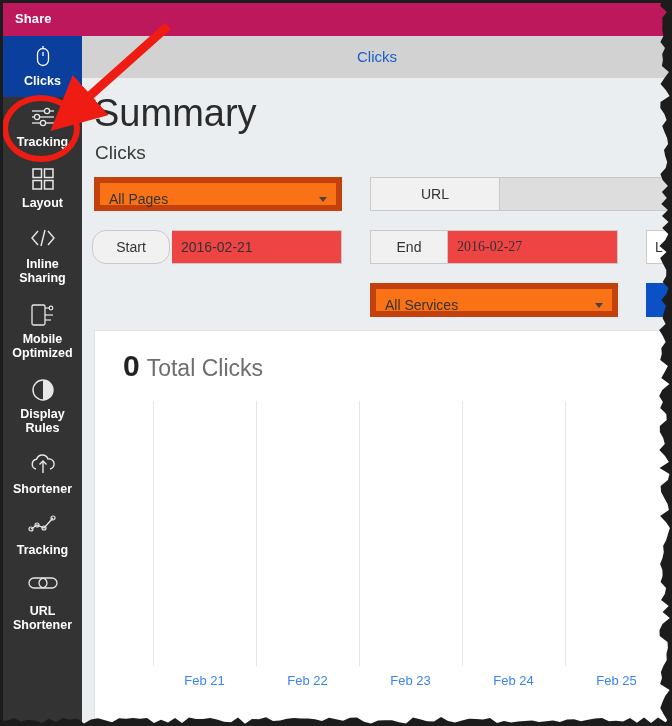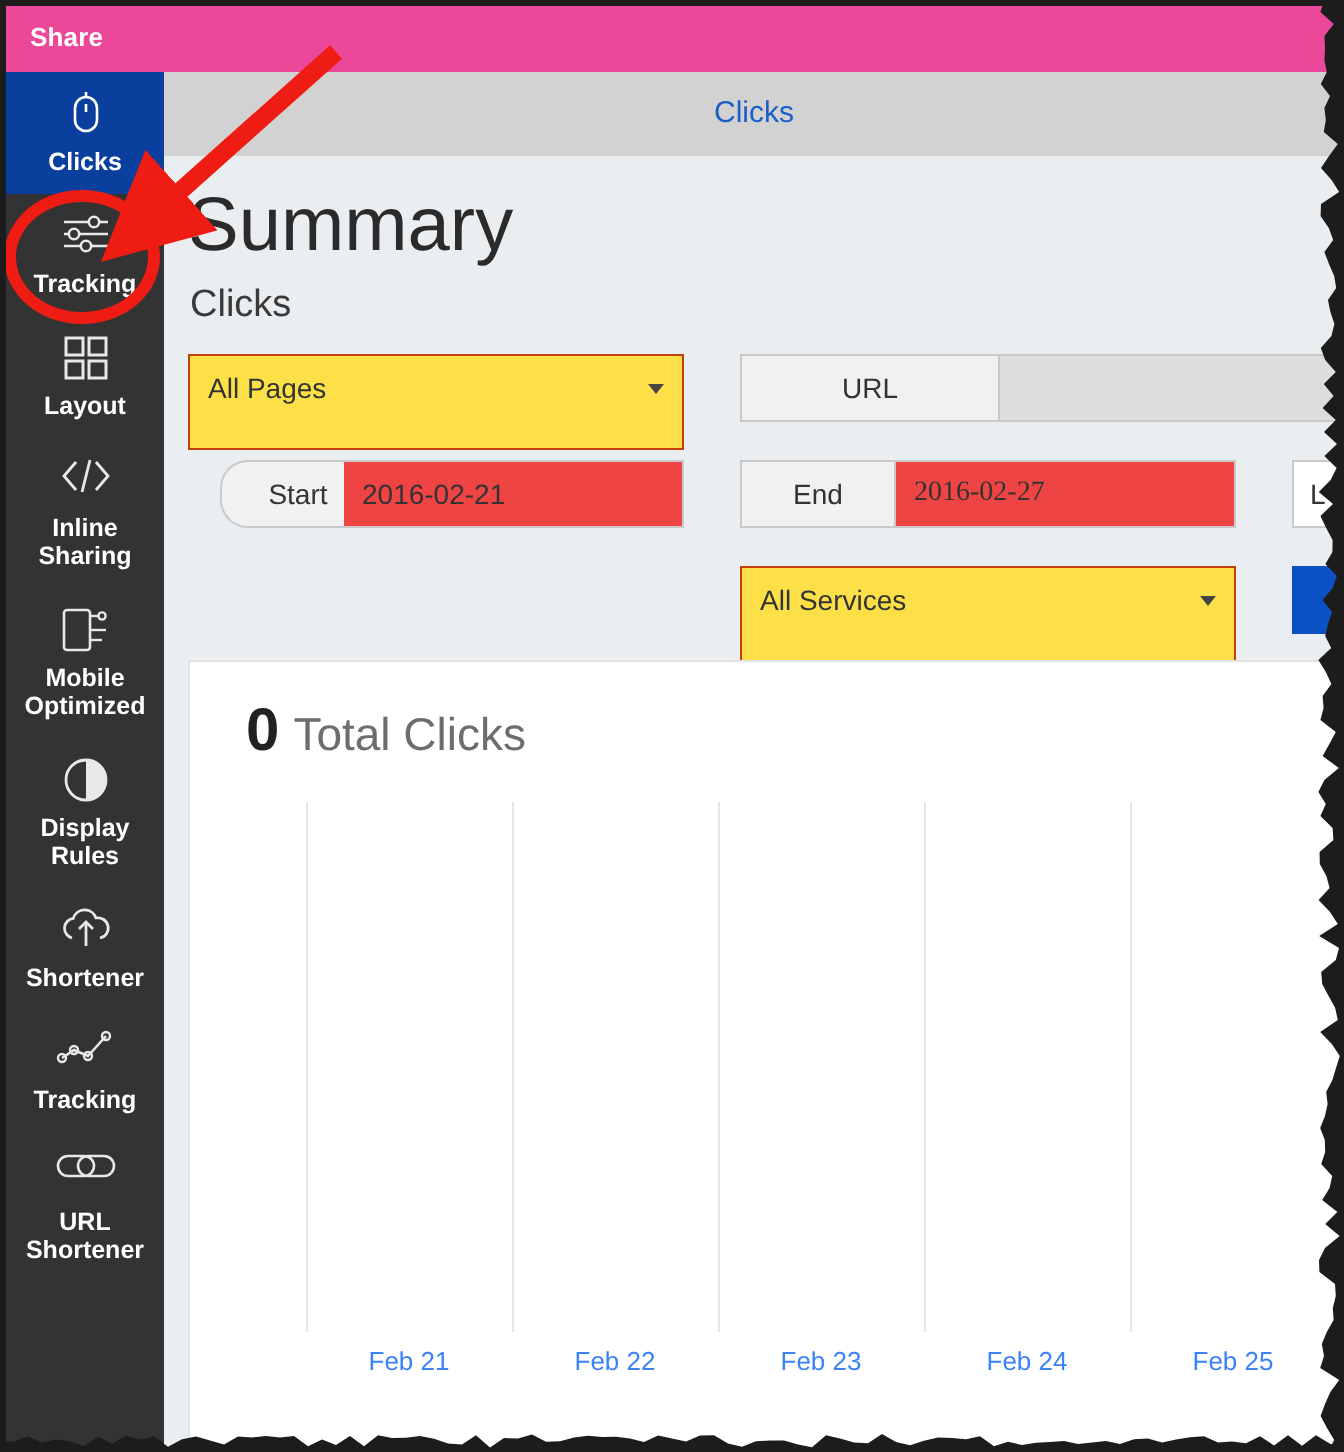--- a/index.html
+++ b/index.html
@@ -32,21 +32,21 @@
   .edge-left   { left: 0;  top: 0;    width: 3px;  height: 726px; background: #1c1c1c; }
   .edge-top    { left: 0;  top: 0;    width: 672px; height: 3px;  background: #1c1c1c; }
   .edge-bottom { left: 0;  bottom: 0; width: 672px; height: 10px; }
   .edge-right  { right: 0; top: 0;    width: 16px;  height: 726px; }
 
   
   .win-header {
     position: absolute;
     left: 3px; top: 3px;
     width: 669px; height: 33px;
-    background: #ec4899;
+    background: #be185d;
   }
   .win-header-title {
     position: absolute;
     left: 12px; top: 8px;
     color: #ffffff;
     font-size: 13px;
     font-weight: bold;
     letter-spacing: .1px;
   }
 
@@ -121,23 +121,23 @@
     position: absolute;
     left: 13px; top: 64px;
     font-size: 19px;
     color: #3a3a3a;
   }
 
   
   .ctl {
     position: absolute;
     box-sizing: border-box;
-    background: #fde047;
-    border: 1px solid #c2410c;
-    height: 48px;
+    background: #f97316;
+    border: 6px solid #c2410c;
+    height: 34px;
   }
   .select-ctl {
     font-size: 14px;
     color: #333333;
     line-height: 32px;
     padding-left: 9px;
     cursor: pointer;
   }
   .caret {
     position: absolute;
@@ -366,21 +366,21 @@
     <div class="section-sub">Clicks</div>
 
     <div class="ctl select-ctl" style="left:12px; top:99px; width:248px;">
       <span>All Pages</span>
       <span class="caret"></span>
     </div>
 
     <div class="ig-addon" style="left:288px; top:99px; width:130px;">URL</div>
     <div class="ig-input disabled" style="left:418px; top:99px; width:180px;"></div>
 
-    <div class="ig-addon" style="left:28px; top:152px; width:78px;border-radius:14px;">Start</div>
+    <div class="ig-addon" style="left:10px; top:152px; width:78px;border-radius:14px;">Start</div>
     <div class="ig-input" style="left:90px; top:152px; width:170px;">2016-02-21</div>
 
     <div class="ig-addon" style="left:288px; top:152px; width:78px;">End</div>
     <div class="ig-input" style="left:366px; top:152px; width:170px;font-family:Liberation Serif, serif;">2016-02-27</div>
 
     <div class="ig-addon" style="left:564px; top:152px; width:60px; text-align:left; padding-left:8px; box-sizing:border-box; background:#ffffff;">L</div>
 
 
     <div class="ctl select-ctl" style="left:288px; top:205px; width:248px;">
       <span>All Services</span>

